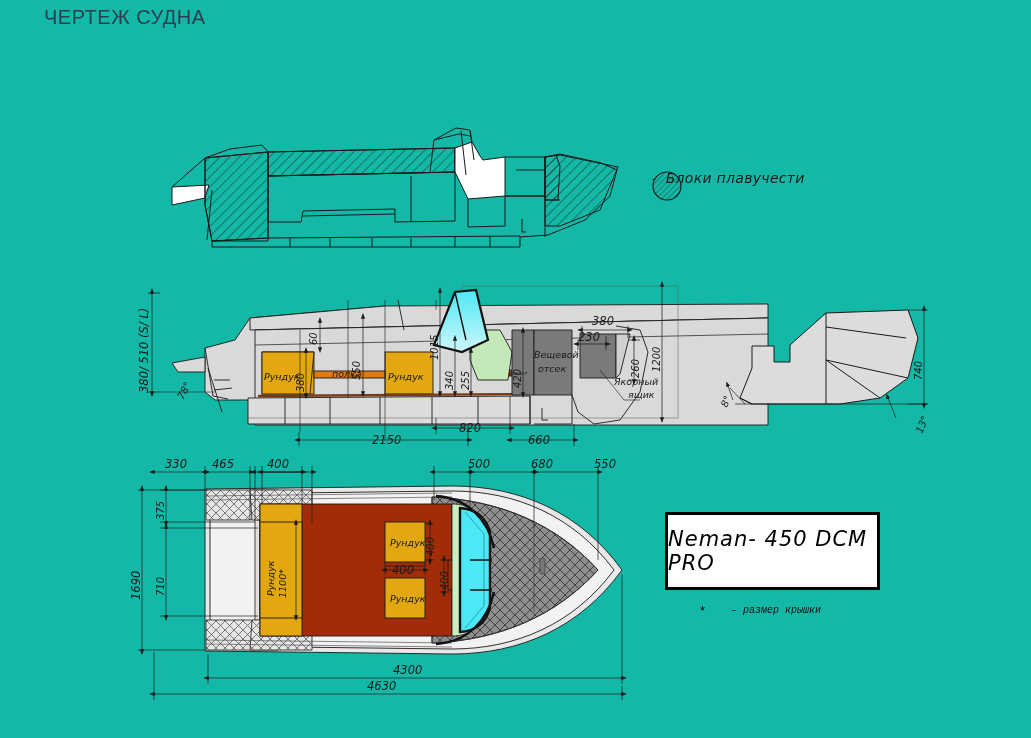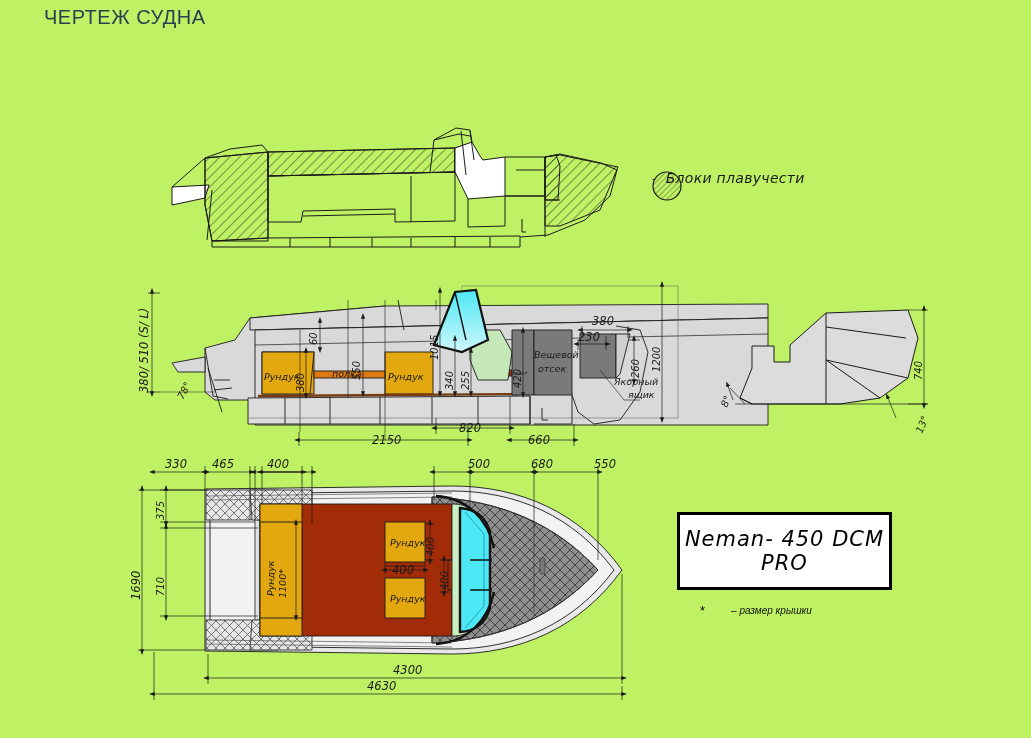--- a/index.html
+++ b/index.html
@@ -6,21 +6,21 @@
   html, body {
     margin: 0; padding: 0;
     width: 1031px; height: 738px;
     background: #ffffff;
     font-family: "Liberation Sans", sans-serif;
     overflow: hidden;
   }
   #page {
     position: relative;
     width: 1031px; height: 738px;
-    background: #bef264;
+    background: #14b8a6;
   }
   #page-title {
     position: absolute;
     left: 44px; top: 6px;
     font-size: 20px;
     letter-spacing: 0.5px;
     color: #2c3e50;
     font-weight: 400;
     white-space: nowrap;
   }
@@ -50,43 +50,41 @@
   }
   
   #nameplate {
     position: absolute;
     left: 665px; top: 512px;
     width: 215px; height: 78px;
     border: 3px solid #000;
     background: #fff;
     display: flex;
     flex-direction: column;
-    align-items: center;
     justify-content: center;
     line-height: 1.15;
-    margin-left: 12px;
   }
   #nameplate .np-line {
     font-family: "DejaVu Sans", sans-serif;
     font-style: italic;
     font-size: 21px;
     color: #000;
     letter-spacing: 1px;
     white-space: nowrap;
   }
   #np-note {
     position: absolute;
     left: 700px; top: 603px;
     display: flex;
     align-items: center;
     gap: 26px;
   }
   #np-note .star { font-size: 13px; color:#000; }
   #np-note .note-text {
-    font-family: Liberation Sans, sans-serif;
+    font-family: Liberation Mono, monospace;
     font-style: italic;
     font-size: 10px;
     color: #111;
     white-space: nowrap;
   }
   
   text {
     font-family: "DejaVu Sans", sans-serif;
     font-style: italic;
     fill: #1a1a1a;

